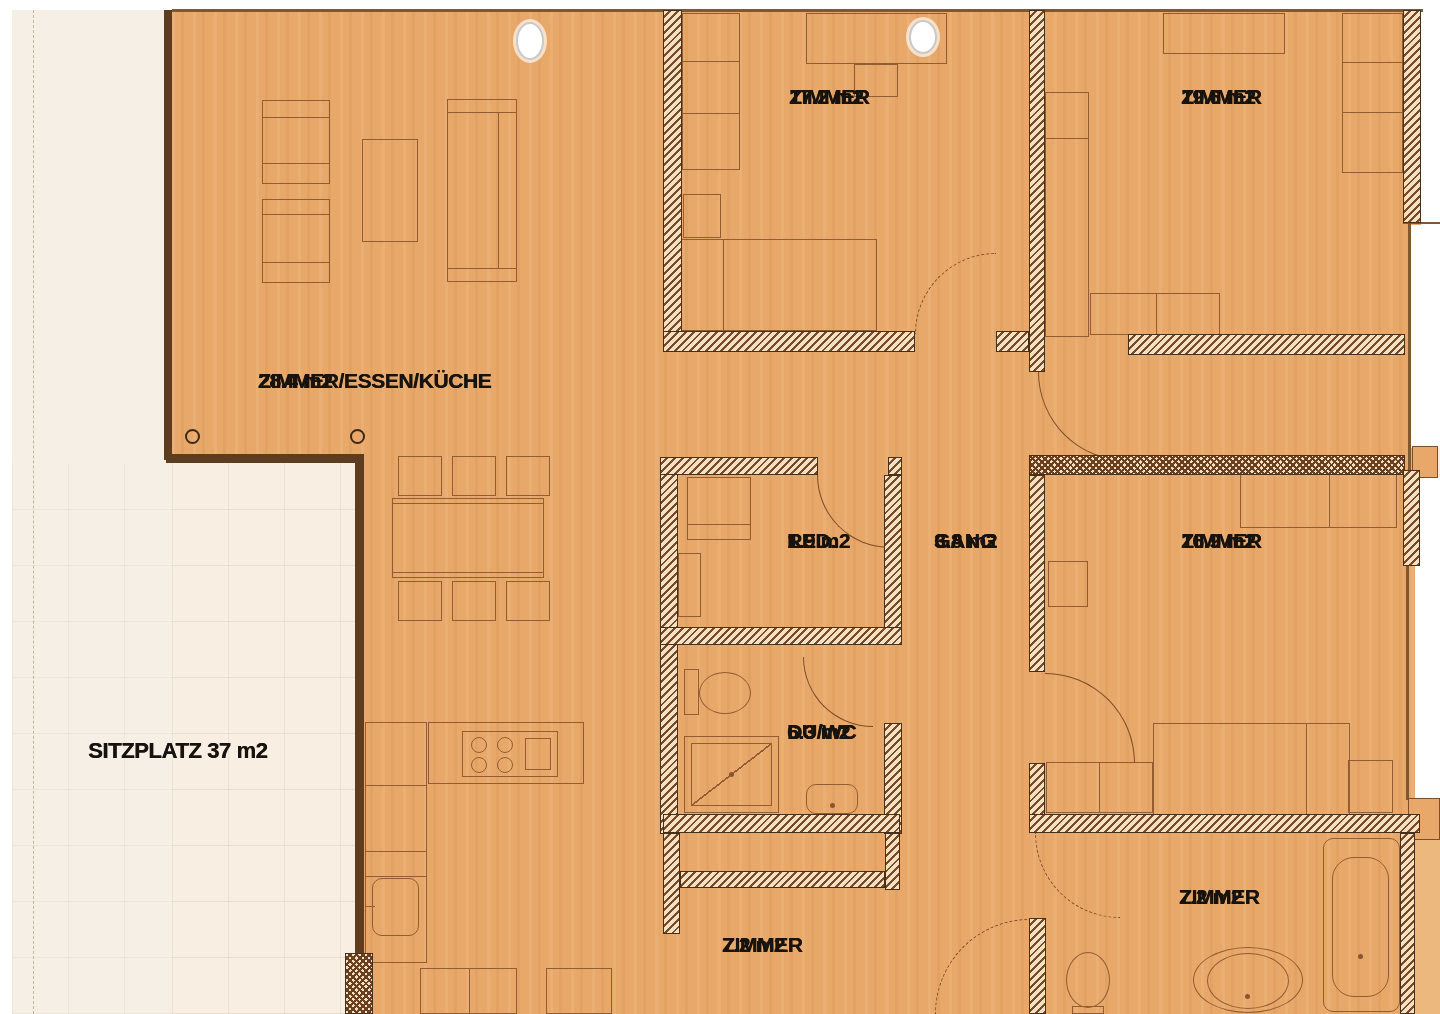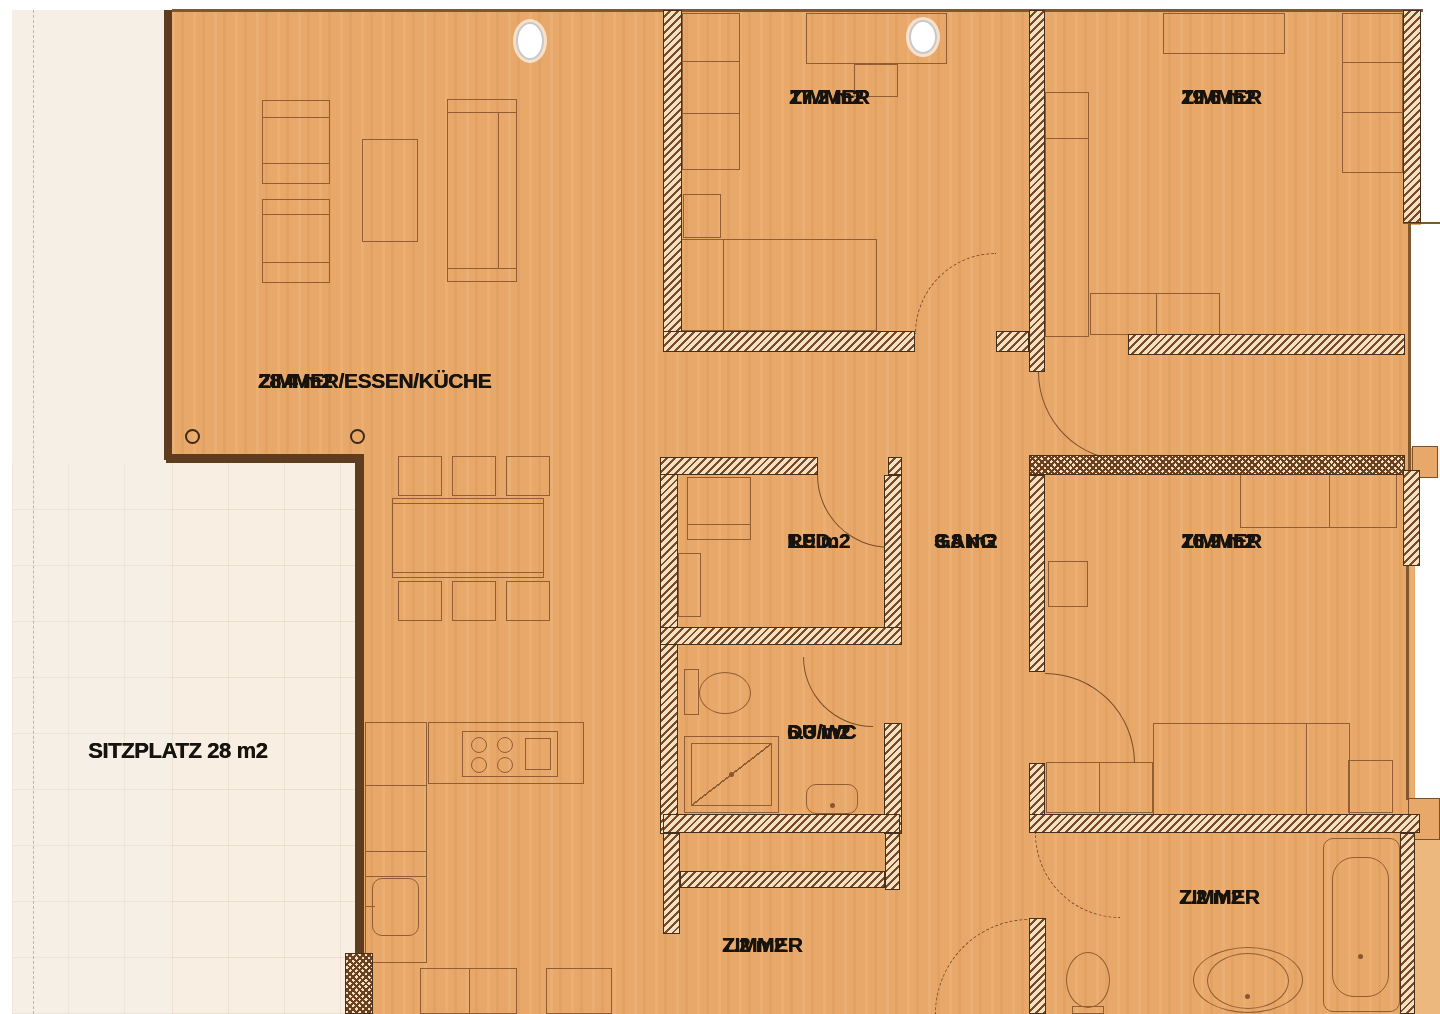--- a/index.html
+++ b/index.html
@@ -274,17 +274,17 @@
       </div>
       <div class="room-label" style="left: 722px; top: 930px;">
         <div>ZIMMER</div>
         <div>7.2 m2</div>
       </div>
       <div class="room-label" style="left: 1179px; top: 882px;">
         <div>ZIMMER</div>
         <div>7.2 m2</div>
       </div>
       <div class="room-label big" style="left: 88px; top: 736px;">
-        <div>SITZPLATZ 28 m2</div>
+        <div>SITZPLATZ 37 m2</div>
       </div>
     </div>
 
 </div>
 
 </body></html>

